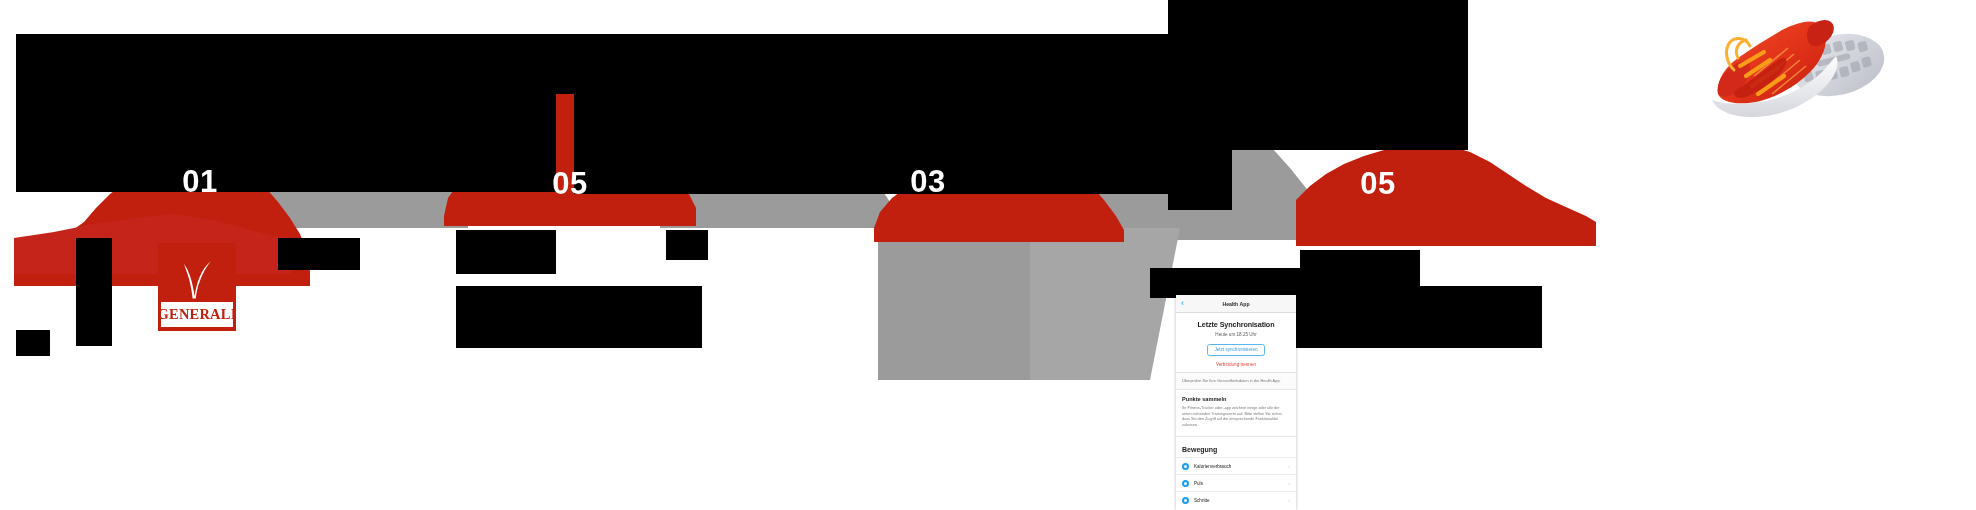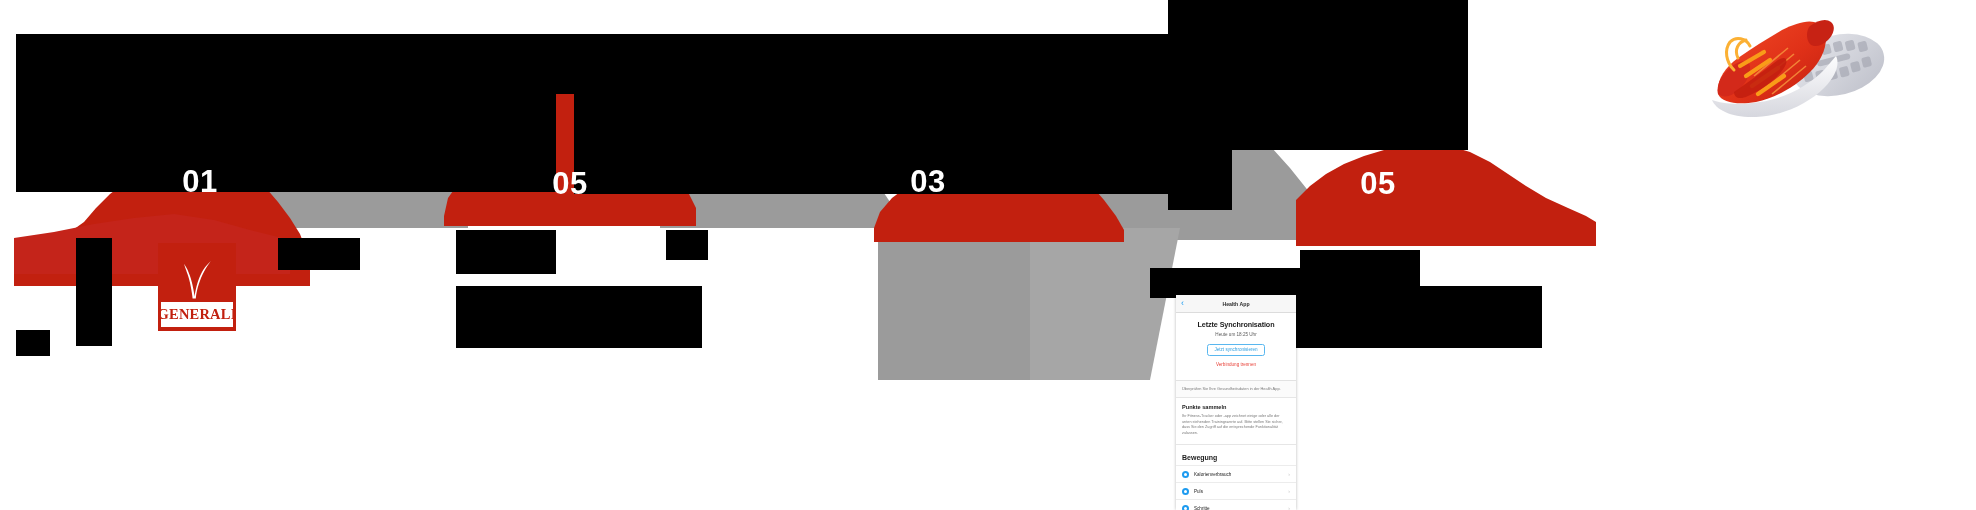--- a/index.html
+++ b/index.html
@@ -112,21 +112,21 @@
   }
   .phone .navbar .nav-title {
     width: 100%;
     text-align: center;
     font-size: 5.2px;
     font-weight: bold;
     color: #2b2b2b;
   }
   .phone .sheet {
     background: #ffffff;
-    padding: 7px 6px 12px 6px;
+    padding: 7px 6px 4px 6px;
     text-align: center;
     border-bottom: 0.5px solid #e2e2e2;
   }
   .phone .sync-title {
     font-size: 7.2px;
     font-weight: bold;
     color: #1c1c1c;
     letter-spacing: -0.1px;
   }
   .phone .sync-time {

